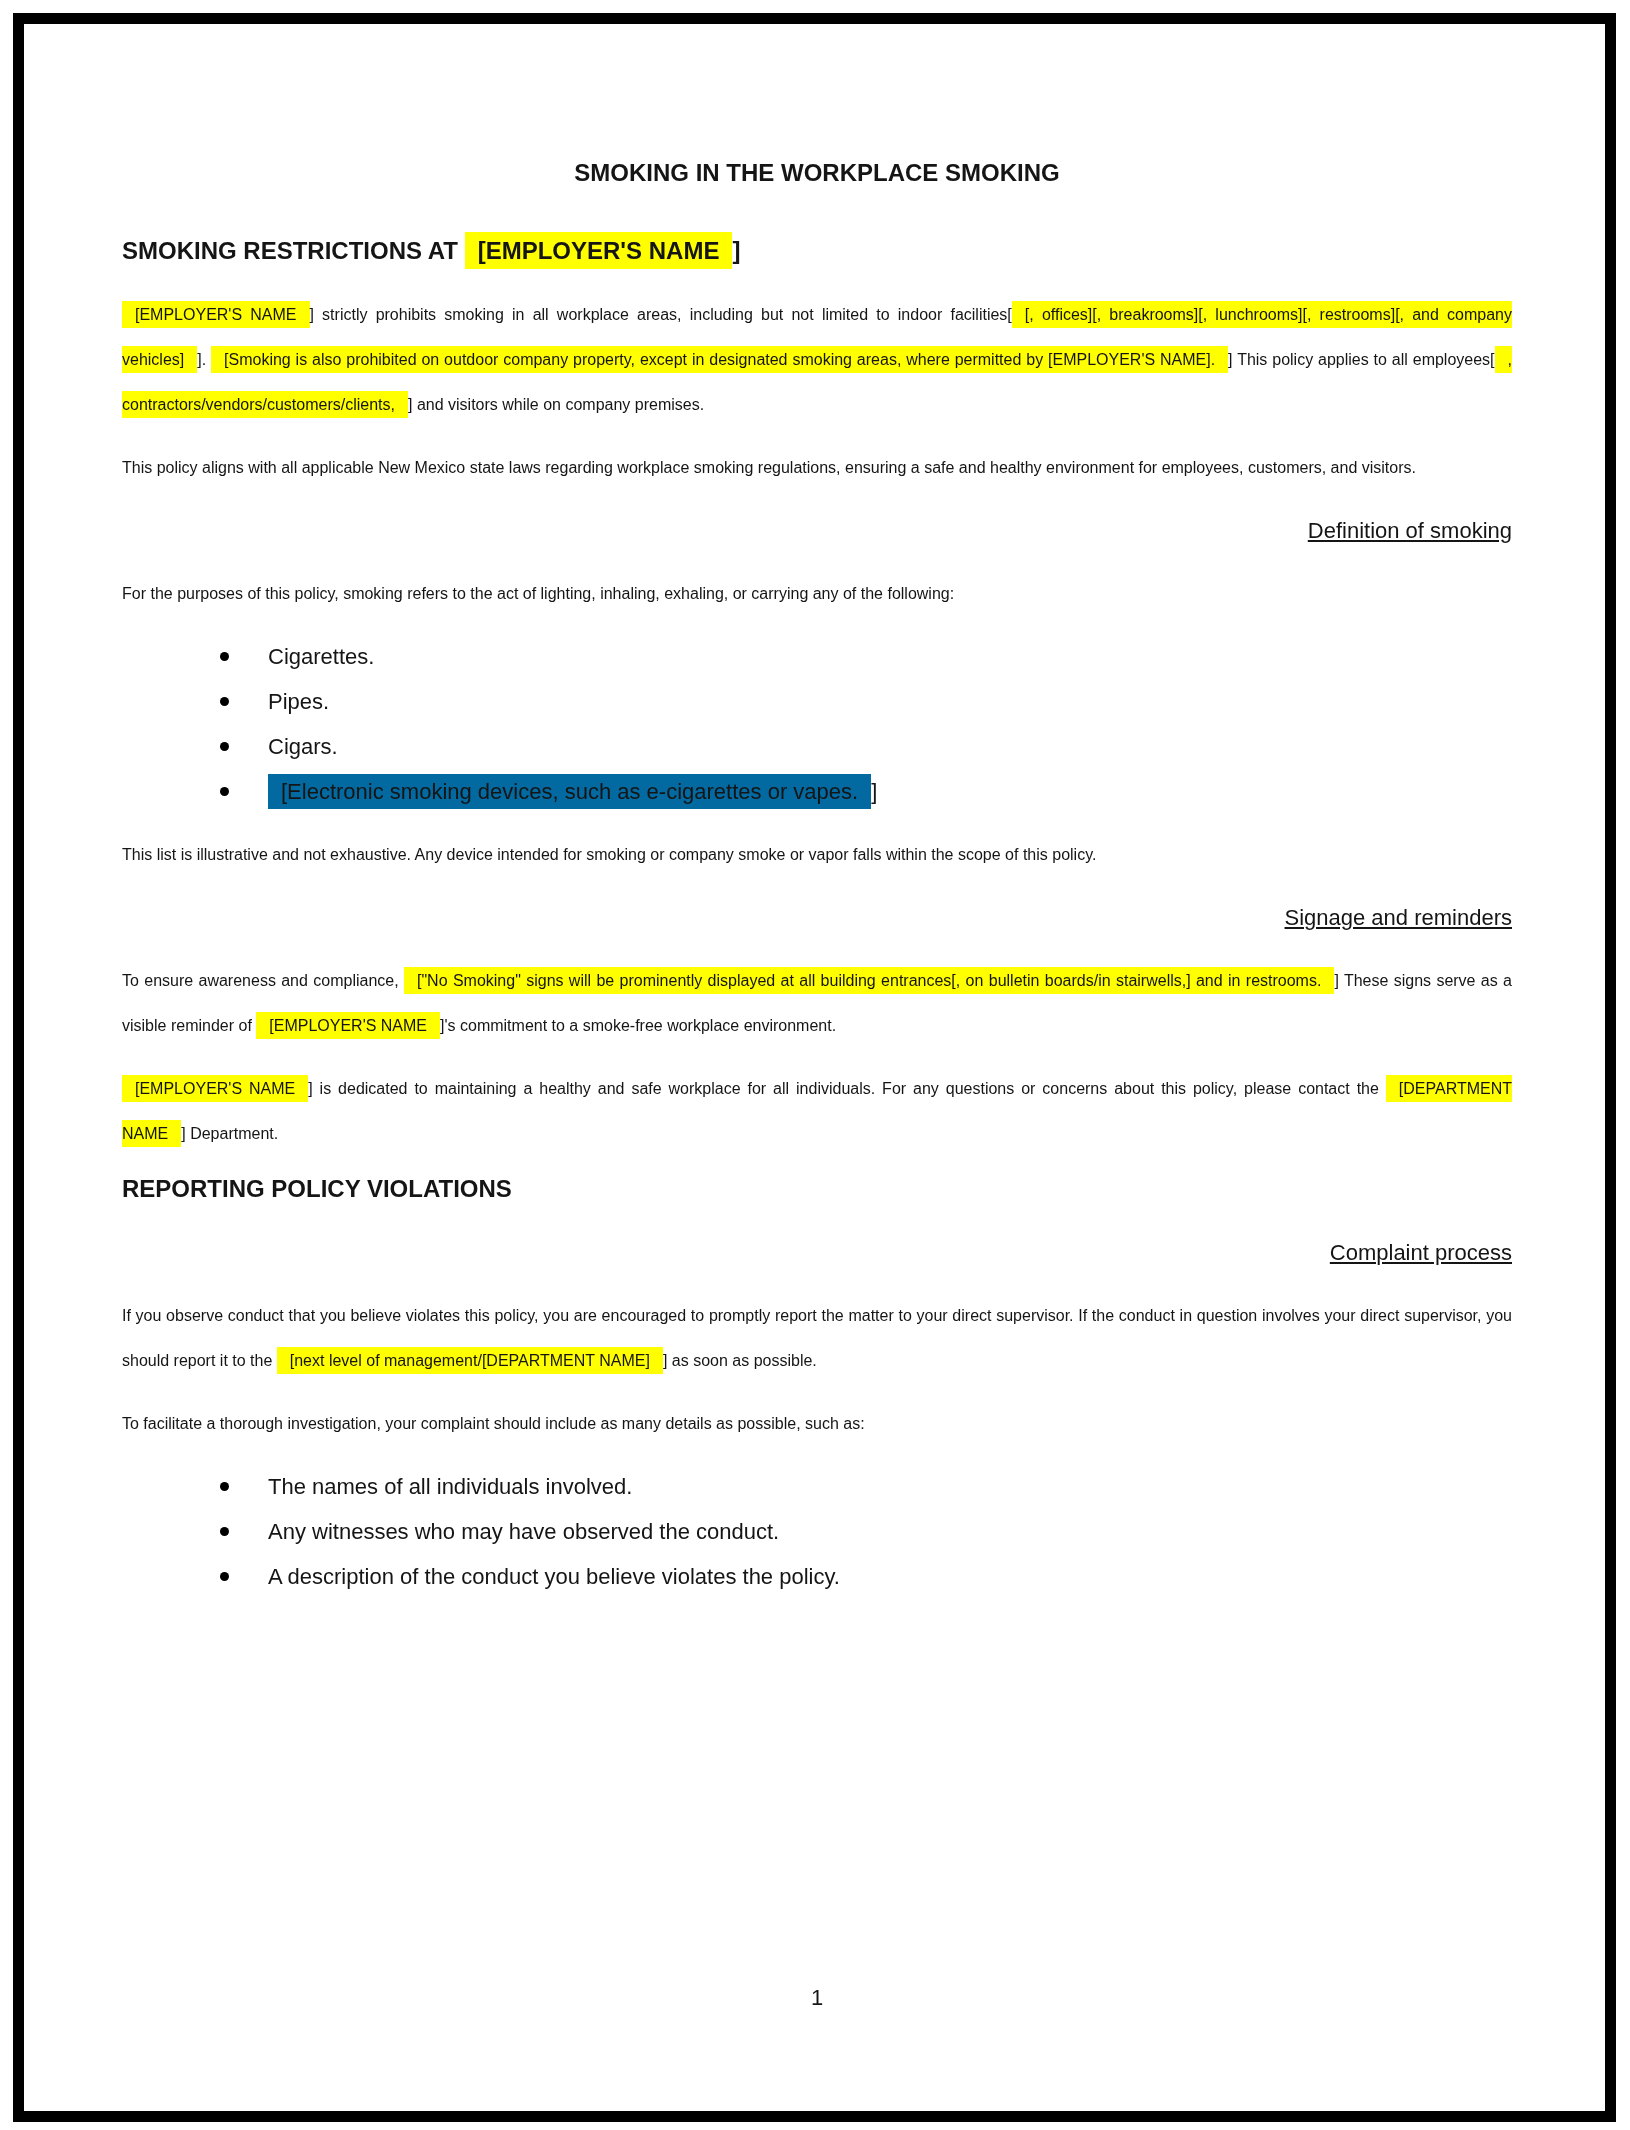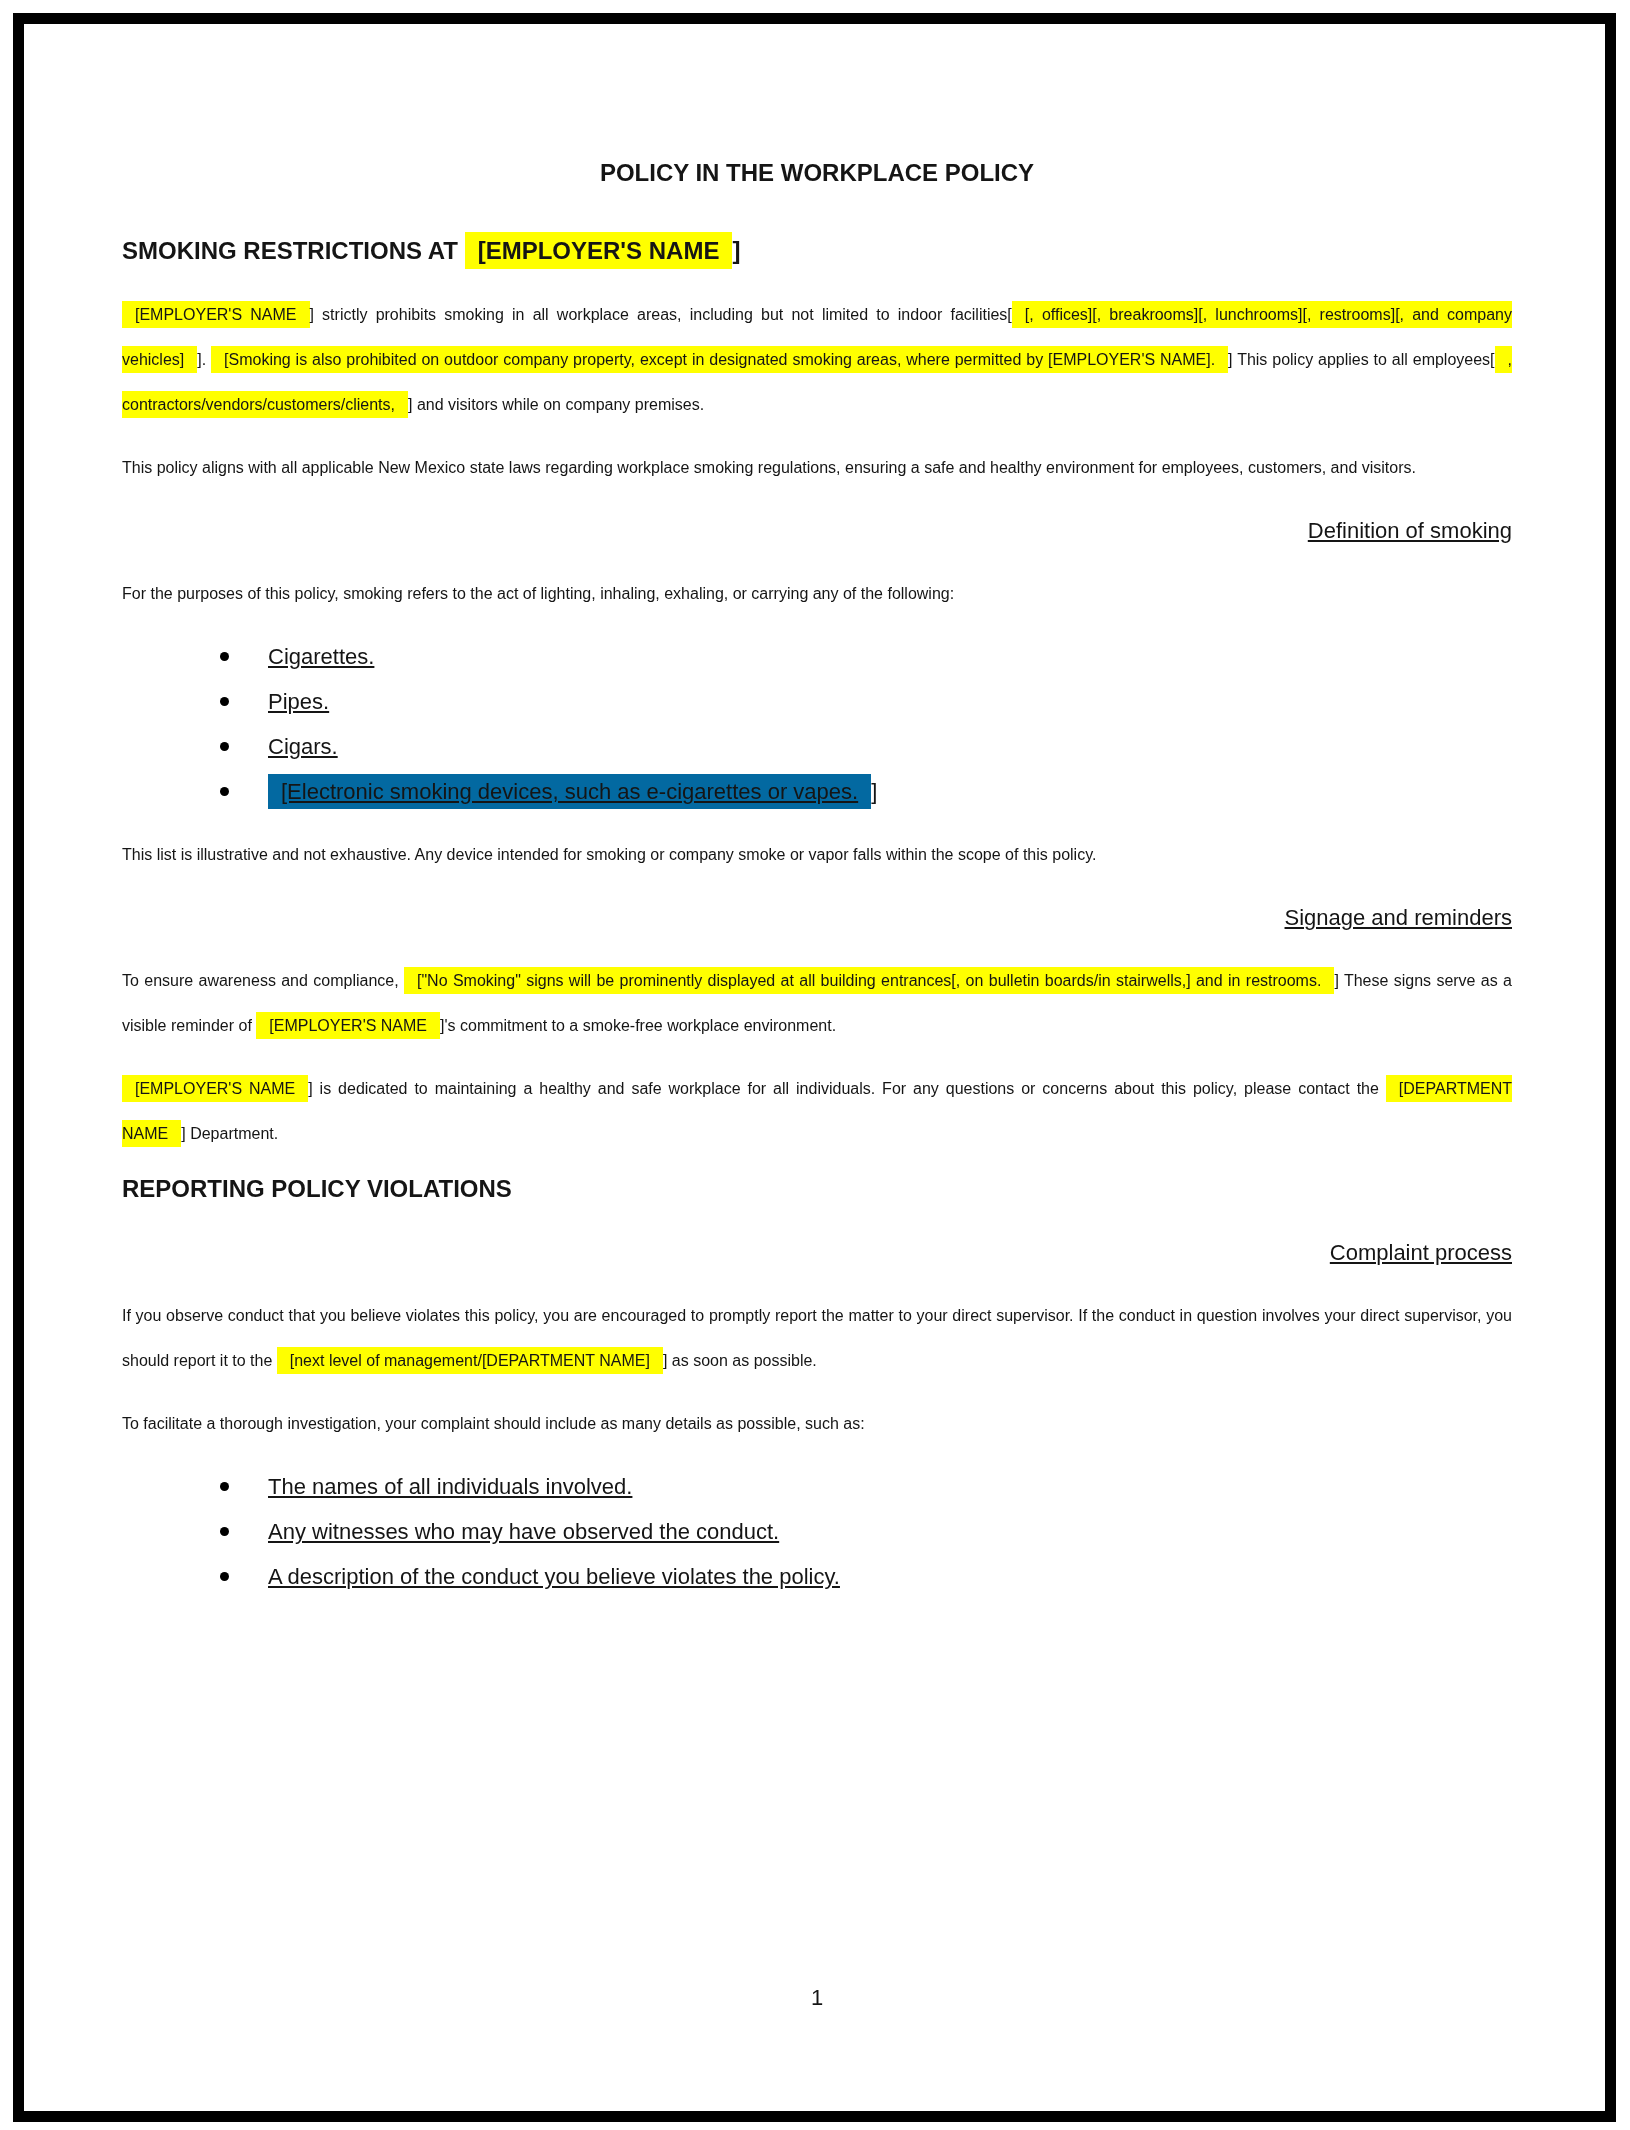--- a/index.html
+++ b/index.html
@@ -49,21 +49,20 @@
   }
   ul.bullets {
     list-style: none;
     margin: 0 0 18px 0;
     padding: 0 0 0 146px;
   }
   ul.bullets li {
     font-size: 22px;
     line-height: 45px;
     position: relative;
-    text-decoration: underline;
   }
   ul.bullets li::before {
     content: "";
     position: absolute;
     left: -48px; top: 18px;
     width: 9px; height: 9px;
     border-radius: 50%;
     background: #000;
   }
   .hl {
@@ -79,21 +78,21 @@
     line-height: 30px;
   }
 </style>
 </head>
 <body>
 
 <div class="frame"></div>
 
 <div class="doc">
 
-  <h1 class="title">POLICY IN THE WORKPLACE POLICY</h1>
+  <h1 class="title">SMOKING IN THE WORKPLACE SMOKING</h1>
 
   <h2 class="h2"><span>SMOKING RESTRICTIONS AT </span><span class="hl" style="background: rgb(255, 255, 0);">[EMPLOYER'S NAME</span><span>]</span></h2>
 
   <p class="para"><span class="hl" style="background: rgb(255, 255, 0);">[EMPLOYER'S NAME</span><span>] strictly prohibits smoking in all workplace areas, including but not limited to indoor facilities[</span><span class="hl" style="background: rgb(255, 255, 0);">[, offices][, breakrooms][, lunchrooms][, restrooms][, and company vehicles]</span><span>]. </span><span class="hl" style="background: rgb(255, 255, 0);">[Smoking is also prohibited on outdoor company property, except in designated smoking areas, where permitted by [EMPLOYER'S NAME].</span><span>] This policy applies to all employees[</span><span class="hl" style="background: rgb(255, 255, 0);">, contractors/vendors/customers/clients,</span><span>] and visitors while on company premises.</span></p>
 
   <p class="para"><span>This policy aligns with all applicable New Mexico state laws regarding workplace smoking regulations, ensuring a safe and healthy environment for employees, customers, and visitors.</span></p>
 
   <h3 class="h3">Definition of smoking</h3>
 
   <p class="para"><span>For the purposes of this policy, smoking refers to the act of lighting, inhaling, exhaling, or carrying any of the following:</span></p>

